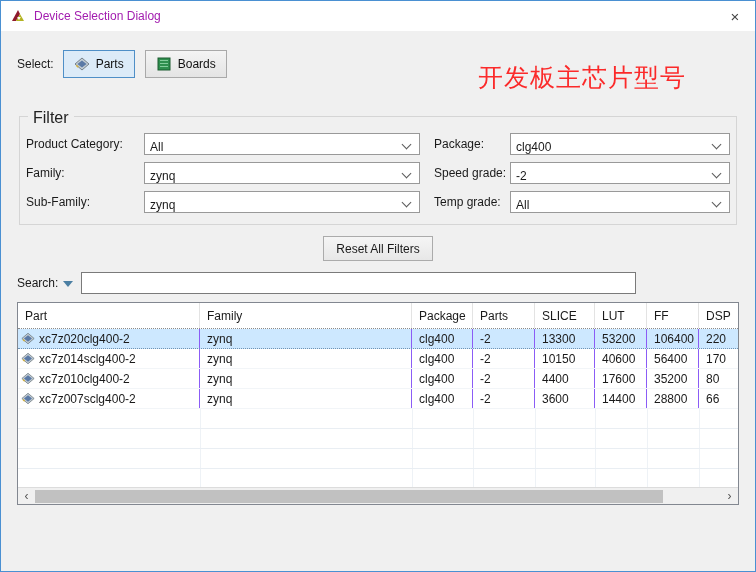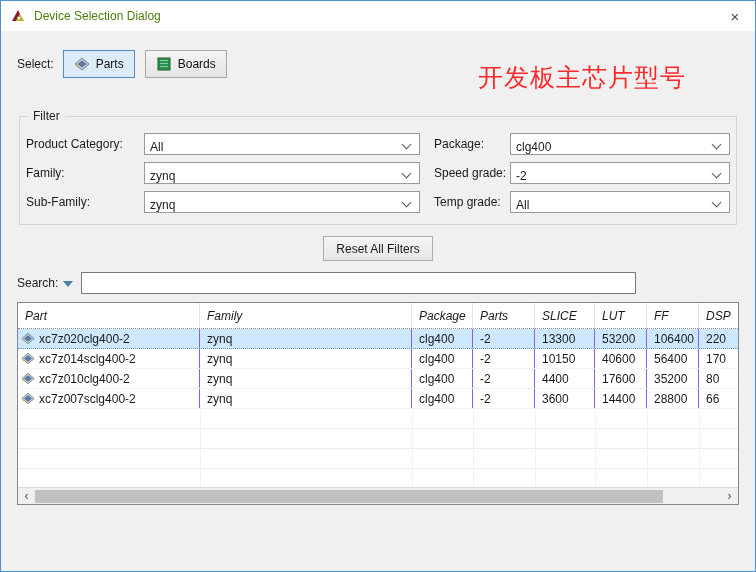--- a/index.html
+++ b/index.html
@@ -14,21 +14,21 @@
     overflow: hidden;
   }
 
   
   .titlebar {
     height: 30px; background: #ffffff;
     display: flex; align-items: center;
     padding: 0 0 0 9px;
   }
   .title-icon { width: 16px; height: 16px; margin-right: 8px; flex: none; }
-  .title-text { font-size: 12px; color: #4d7c0f; }
+  .title-text { font-size: 12px; color: #a21caf; }
   .close-btn {
     margin-left: auto; width: 40px; height: 30px;
     display: flex; align-items: center; justify-content: center;
     font-size: 15px; color: #444; cursor: default;
   }
 
   .content { padding: 0 16px; }
 
   
   .select-row { margin-top: 18px; height: 30px; display: flex; align-items: center; }
@@ -51,21 +51,21 @@
     font-size: 25px; color: #fb2a2a; letter-spacing: 1px;
   }
 
   
   .filter-box {
     position: relative; margin: 37px 2px 0 2px; height: 109px;
     border: 1px solid #d5d5d5; padding: 16px 6px 0 6px;
   }
   .filter-legend {
     position: absolute; top: -8px; left: 8px;
-    background: #f0f0f0; padding: 0 5px; font-size: 12px; color: #222;
+    background: #f0f0f0; padding: 0 5px; font-size: 16px; color: #222;
   }
   .filter-grid {
     display: grid;
     grid-template-columns: 118px 1fr 14px 76px 220px;
     row-gap: 7px; align-items: center;
   }
   .f-label { padding-right: 4px; white-space: nowrap; }
   .combo {
     height: 22px; background: #fff; border: 1px solid #999;
     display: flex; align-items: flex-end; padding: 0 22px 0 5px;
@@ -99,21 +99,21 @@
     flex: 1; margin-right: 103px; padding: 0 5px;
     font-family: "Liberation Sans", sans-serif; font-size: 12px; outline: none;
   }
 
   
   .table-wrap {
     margin-top: 7px; height: 203px; border: 1px solid #828790;
     background: #fff; overflow: hidden; display: flex; flex-direction: column;
   }
   .trow { display: flex; flex: none; min-width: 0; }
-  .thead { height: 26px; border-bottom: 1px dotted #8a8a8a; font-style: italic; }
+  .thead { height: 26px; border-bottom: 1px dotted #8a8a8a; }
   .thead .cell { display: flex; align-items: center; border-right: 1px solid #e3e3e3; }
   .cell { padding: 0 0 0 7px; overflow: hidden; white-space: nowrap; flex: none; }
   .c-part    { width: 182px; }
   .c-family  { width: 212px; }
   .c-package { width: 61px; }
   .c-speed   { width: 62px; }
   .c-slice   { width: 60px; }
   .c-lut     { width: 52px; }
   .c-ff      { width: 52px; }
   .c-dsp     { width: 60px; flex: none; }

